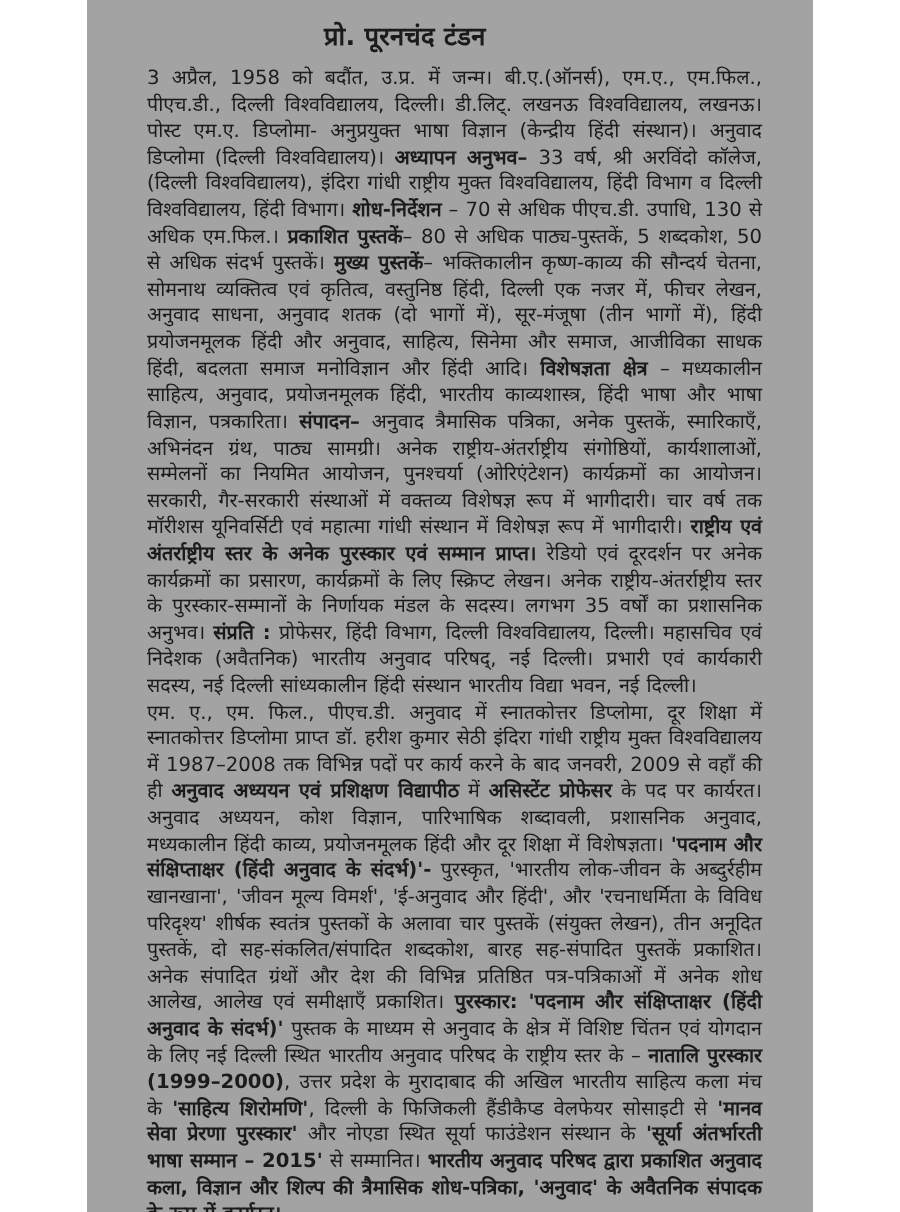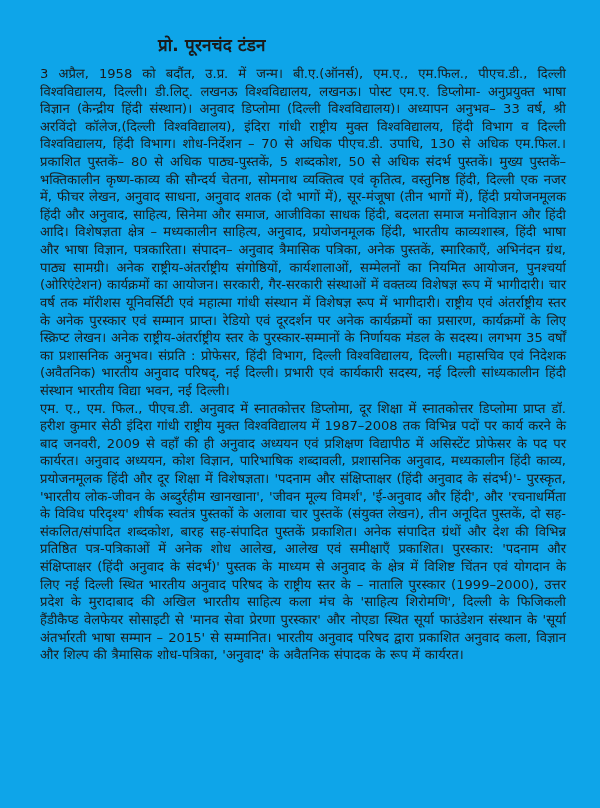--- a/index.html
+++ b/index.html
@@ -1,42 +1,42 @@
 <!DOCTYPE html>
 <html lang="hi"><head>
 <meta charset="utf-8">
 <style>
   * { margin: 0; padding: 0; box-sizing: border-box; }
   html, body { background: #ffffff; }
   .page {
     position: relative;
-    width: 600px;
+    width: 484px;
     height: 808px;
     margin: 0 auto;
-    background: #0ea5e9;
+    background: #a3a3a3;
     color: #1b1b1b;
     font-family: "DejaVu Sans", sans-serif;
-    padding: 33px 34px 12px 40px;
+    padding: 12px 34px 12px 40px;
     overflow: hidden;
   }
   .heading {
     font-size: 17px;
     font-weight: bold;
     margin-left: 118px;
     margin-bottom: 9px;
     letter-spacing: 0.2px;
   }
   .heading.gap { margin-top: 30px; }
   .para {
     font-size: 13.1px;
     line-height: 1.345;
     text-align: justify;
     word-spacing: 0.5px;
   }
-  .b { font-weight: normal; }
+  .b { font-weight: bold; }
 </style>
 </head>
 <body>
 
 <div class="page">
 
   <h1 class="heading">प्रो. पूरनचंद टंडन</h1>
 
   <p class="para"><span>3 अप्रैल, 1958 को बदौंत, उ.प्र. में जन्म। बी.ए.(ऑनर्स), एम.ए., एम.फिल., पीएच.डी., दिल्ली विश्वविद्यालय, दिल्ली। डी.लिट्. लखनऊ विश्वविद्यालय, लखनऊ। पोस्ट एम.ए. डिप्लोमा- अनुप्रयुक्त भाषा विज्ञान (केन्द्रीय हिंदी संस्थान)। अनुवाद डिप्लोमा (दिल्ली विश्वविद्यालय)। </span><span class="b">अध्यापन अनुभव– </span><span>33 वर्ष, श्री अरविंदो कॉलेज,(दिल्ली विश्वविद्यालय), इंदिरा गांधी राष्ट्रीय मुक्त विश्वविद्यालय, हिंदी विभाग व दिल्ली विश्वविद्यालय, हिंदी विभाग। </span><span class="b">शोध-निर्देशन</span><span> – 70 से अधिक पीएच.डी. उपाधि, 130 से अधिक एम.फिल.। </span><span class="b">प्रकाशित पुस्तकें</span><span>– 80 से अधिक पाठ्य-पुस्तकें, 5 शब्दकोश, 50 से अधिक संदर्भ पुस्तकें। </span><span class="b">मुख्य पुस्तकें</span><span>– भक्तिकालीन कृष्ण-काव्य की सौन्दर्य चेतना, सोमनाथ व्यक्तित्व एवं कृतित्व, वस्तुनिष्ठ हिंदी, दिल्ली एक नजर में, फीचर लेखन, अनुवाद साधना, अनुवाद शतक (दो भागों में), सूर-मंजूषा (तीन भागों में), हिंदी प्रयोजनमूलक हिंदी और अनुवाद, साहित्य, सिनेमा और समाज, आजीविका साधक हिंदी, बदलता समाज मनोविज्ञान और हिंदी आदि। </span><span class="b">विशेषज्ञता क्षेत्र</span><span> – मध्यकालीन साहित्य, अनुवाद, प्रयोजनमूलक हिंदी, भारतीय काव्यशास्त्र, हिंदी भाषा और भाषा विज्ञान, पत्रकारिता। </span><span class="b">संपादन– </span><span>अनुवाद त्रैमासिक पत्रिका, अनेक पुस्तकें, स्मारिकाएँ, अभिनंदन ग्रंथ, पाठ्य सामग्री। अनेक राष्ट्रीय-अंतर्राष्ट्रीय संगोष्ठियों, कार्यशालाओं, सम्मेलनों का नियमित आयोजन, पुनश्चर्या (ओरिएंटेशन) कार्यक्रमों का आयोजन। सरकारी, गैर-सरकारी संस्थाओं में वक्तव्य विशेषज्ञ रूप में भागीदारी। चार वर्ष तक मॉरीशस यूनिवर्सिटी एवं महात्मा गांधी संस्थान में विशेषज्ञ रूप में भागीदारी। </span><span class="b">राष्ट्रीय एवं अंतर्राष्ट्रीय स्तर के अनेक पुरस्कार एवं सम्मान प्राप्त।</span><span> रेडियो एवं दूरदर्शन पर अनेक कार्यक्रमों का प्रसारण, कार्यक्रमों के लिए स्क्रिप्ट लेखन। अनेक राष्ट्रीय-अंतर्राष्ट्रीय स्तर के पुरस्कार-सम्मानों के निर्णायक मंडल के सदस्य। लगभग 35 वर्षों का प्रशासनिक अनुभव। </span><span class="b">संप्रति :</span><span> प्रोफेसर, हिंदी विभाग, दिल्ली विश्वविद्यालय, दिल्ली। महासचिव एवं निदेशक (अवैतनिक) भारतीय अनुवाद परिषद्, नई दिल्ली। प्रभारी एवं कार्यकारी सदस्य, नई दिल्ली सांध्यकालीन हिंदी संस्थान भारतीय विद्या भवन, नई दिल्ली।</span></p>
 

